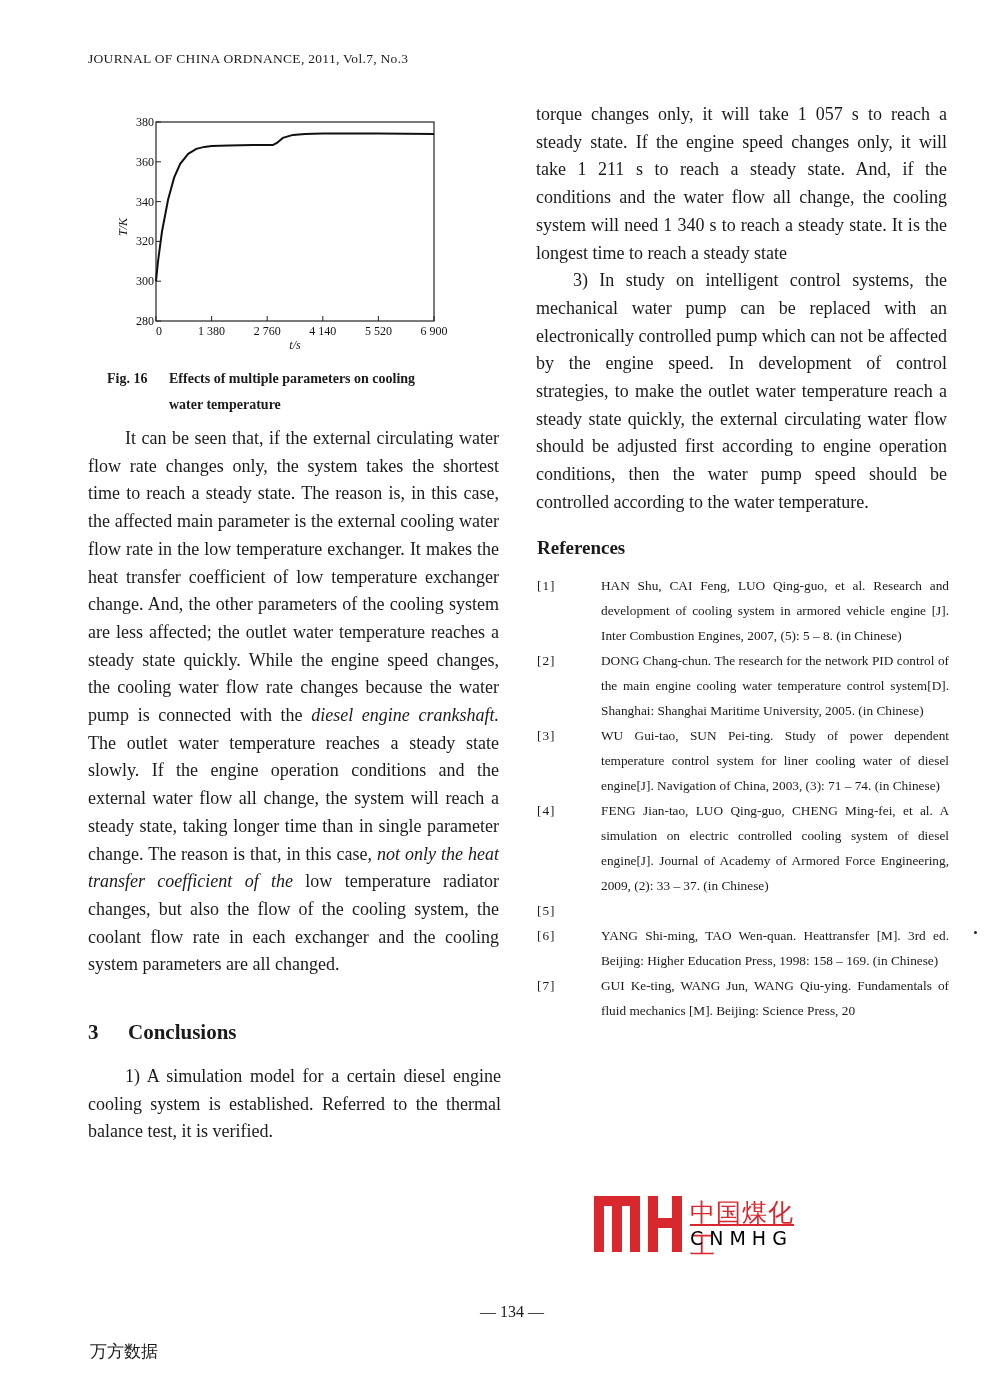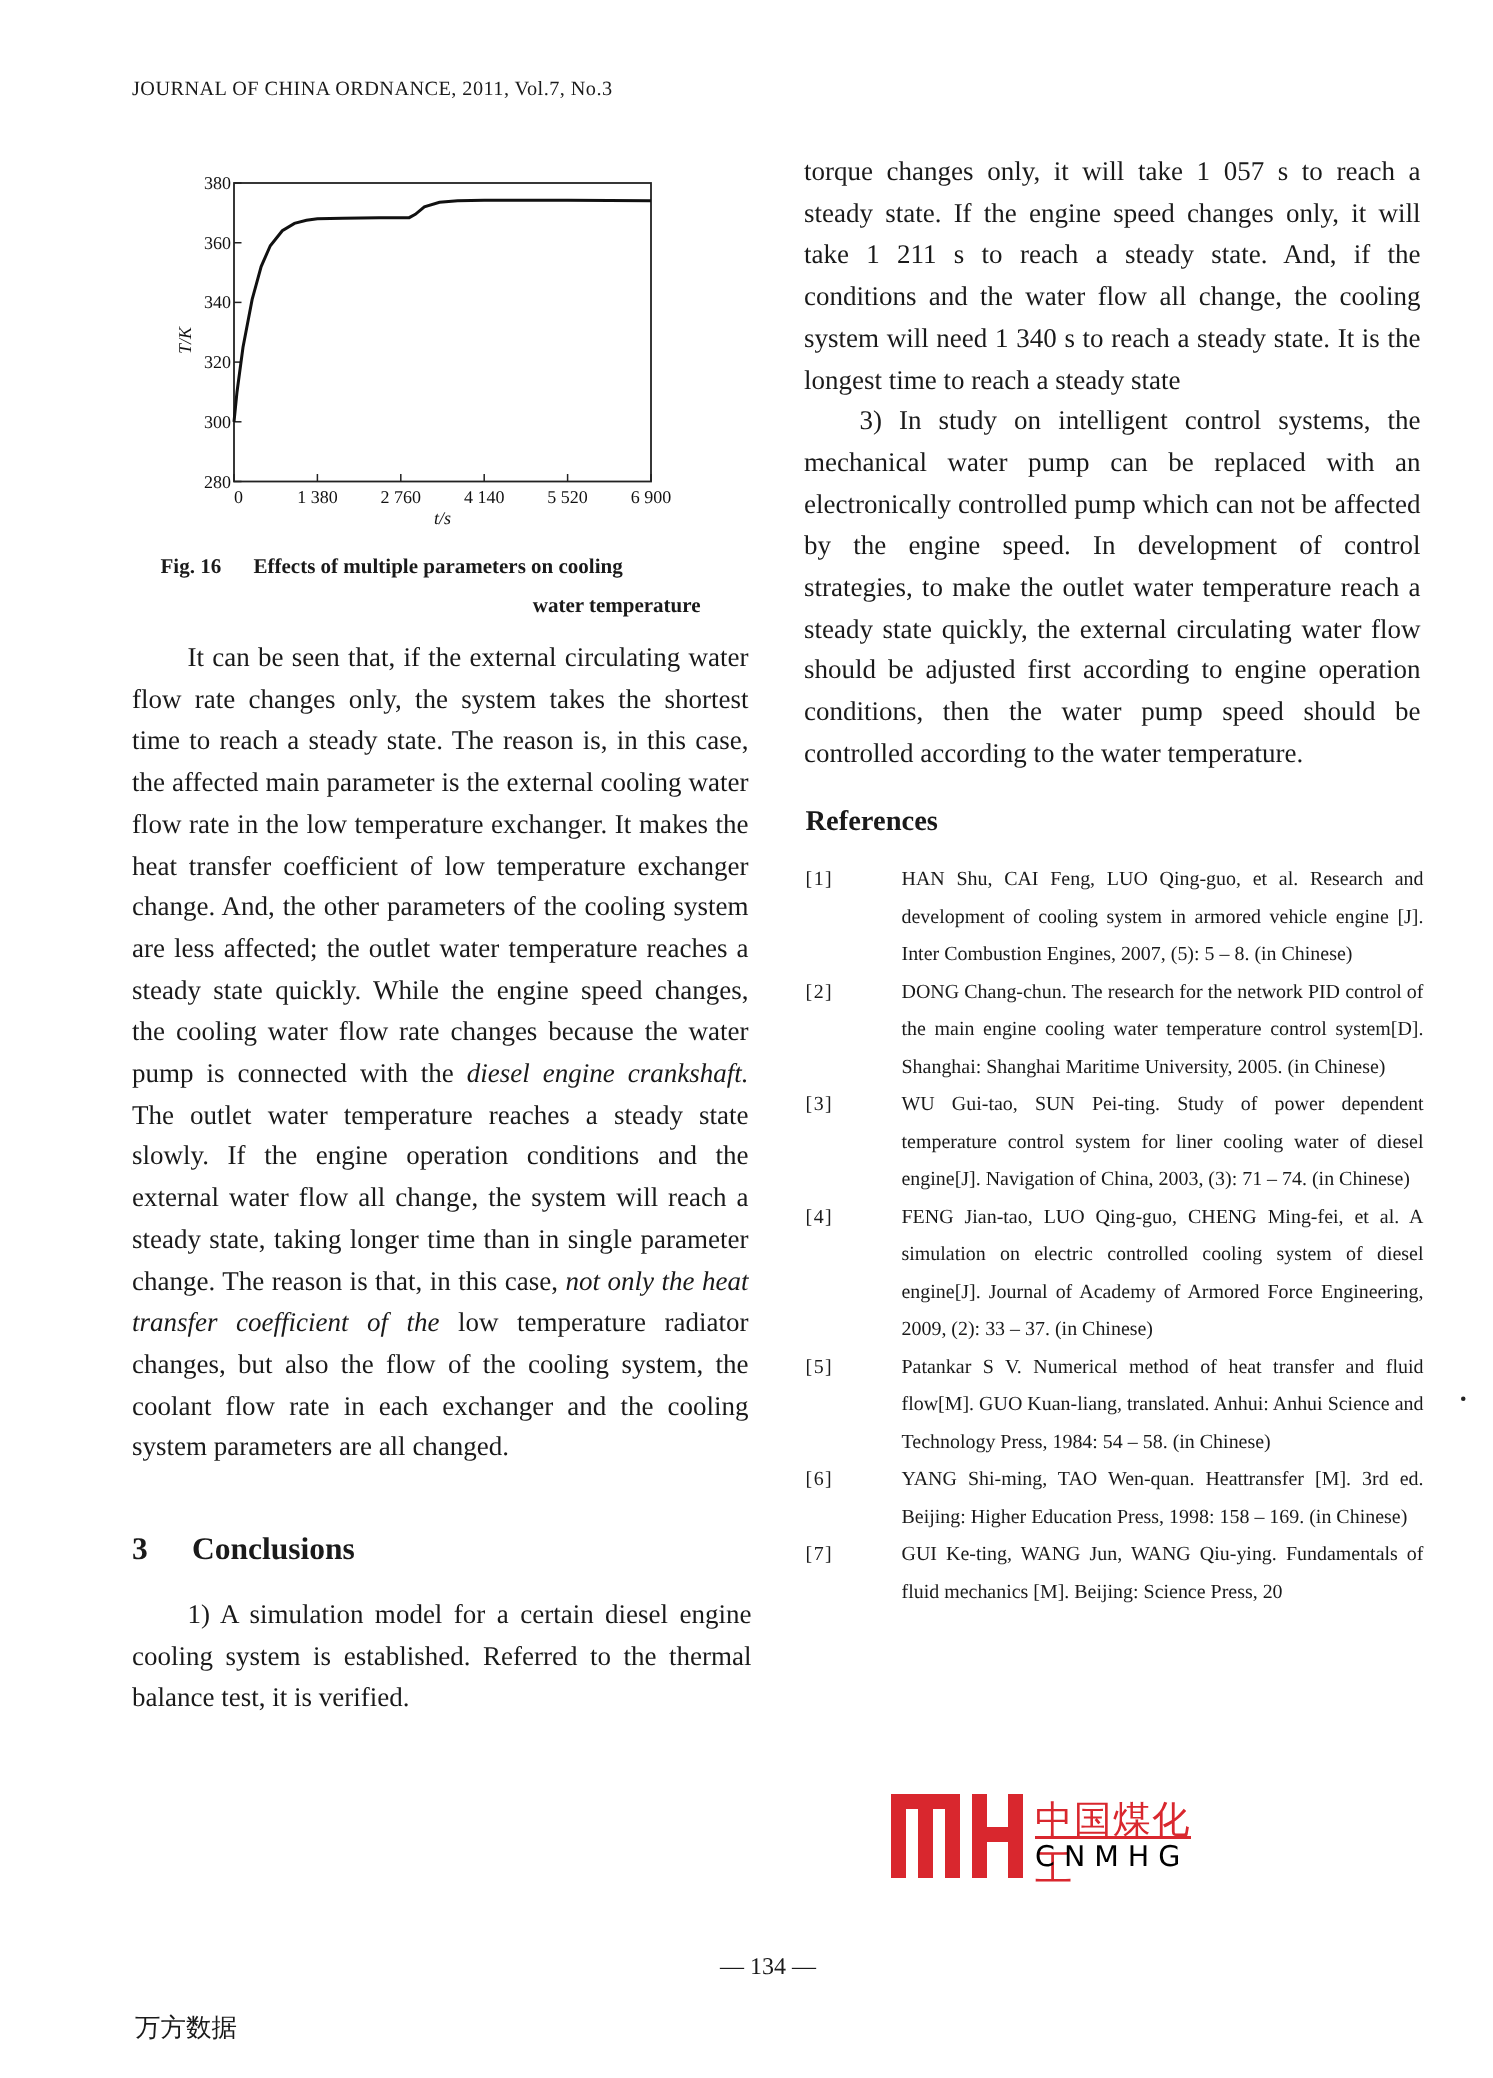--- a/index.html
+++ b/index.html
@@ -9,21 +9,21 @@
   .col { position:absolute; }
   .col-left { left:88px; top:425px; width:411px; }
   .col-right { left:536px; top:101px; width:411px; }
   p.body { margin:0; font-size:18px; line-height:27.7px; text-align:justify; text-align-last:left; }
   p.indent { text-indent:37px; }
   .em { font-style:italic; }
   .chart { position:absolute; left:100px; top:105px; width:370px; height:250px; }
   .chart svg text { font-family:"Liberation Serif", serif; fill:#111; }
   .caption { position:absolute; left:107px; top:366px; width:360px; font-size:14px; font-weight:bold; line-height:26px; }
   .caption .lbl { display:inline-block; width:62px; }
-  .caption .l2 { padding-left:62px;text-align:right; }
+  .caption .l2 { padding-left:62px; }
   .sec-head { position:absolute; left:88px; top:1020px; font-size:21px; font-weight:bold; }
   .sec-head .num { display:inline-block; width:40px; }
   .conc { position:absolute; left:88px; top:1063px; width:413px; }
   .refs-head { position:absolute; left:537px; top:537px; font-size:19px; font-weight:bold; }
   .refs { position:absolute; left:537px; top:573px; width:412px; }
   .ref { display:flex; font-size:13.3px; line-height:25px; margin-bottom:0; }
   .ref .rn { width:44px; flex:none; letter-spacing:1px; }
   .ref .rt { flex:1; text-align:justify; text-align-last:left;margin-left:20px; }
   .pagenum { position:absolute; left:480px; top:1303px; font-size:16px; }
   .footer-cn { position:absolute; left:90px; top:1340px; font-family:"DejaVu Sans", sans-serif; font-size:17px; }
@@ -112,21 +112,20 @@
   <div class="ref">
       <span class="rn">[3]</span>
       <span class="rt">WU Gui-tao, SUN Pei-ting. Study of power dependent temperature control system for liner cooling water of diesel engine[J]. Navigation of China, 2003, (3): 71 – 74. (in Chinese)</span>
     </div>
   <div class="ref">
       <span class="rn">[4]</span>
       <span class="rt">FENG Jian-tao, LUO Qing-guo, CHENG Ming-fei, et al. A simulation on electric controlled cooling system of diesel engine[J]. Journal of Academy of Armored Force Engineering, 2009, (2): 33 – 37. (in Chinese)</span>
     </div>
   <div class="ref">
       <span class="rn">[5]</span>
-      <span class="rt">Patankar S V. Numerical method of heat transfer and fluid flow[M]. GUO Kuan-liang, translated. Anhui: Anhui Science and Technology Press, 1984: 54 – 58. (in Chinese)</span>
     </div>
   <div class="ref">
       <span class="rn">[6]</span>
       <span class="rt">YANG Shi-ming, TAO Wen-quan. Heattransfer [M]. 3rd ed. Beijing: Higher Education Press, 1998: 158 – 169. (in Chinese)</span>
     </div>
   <div class="ref">
       <span class="rn">[7]</span>
       <span class="rt">GUI Ke-ting, WANG Jun, WANG Qiu-ying. Fundamentals of fluid mechanics [M]. Beijing: Science Press, 20</span>
     </div>
 </div>

